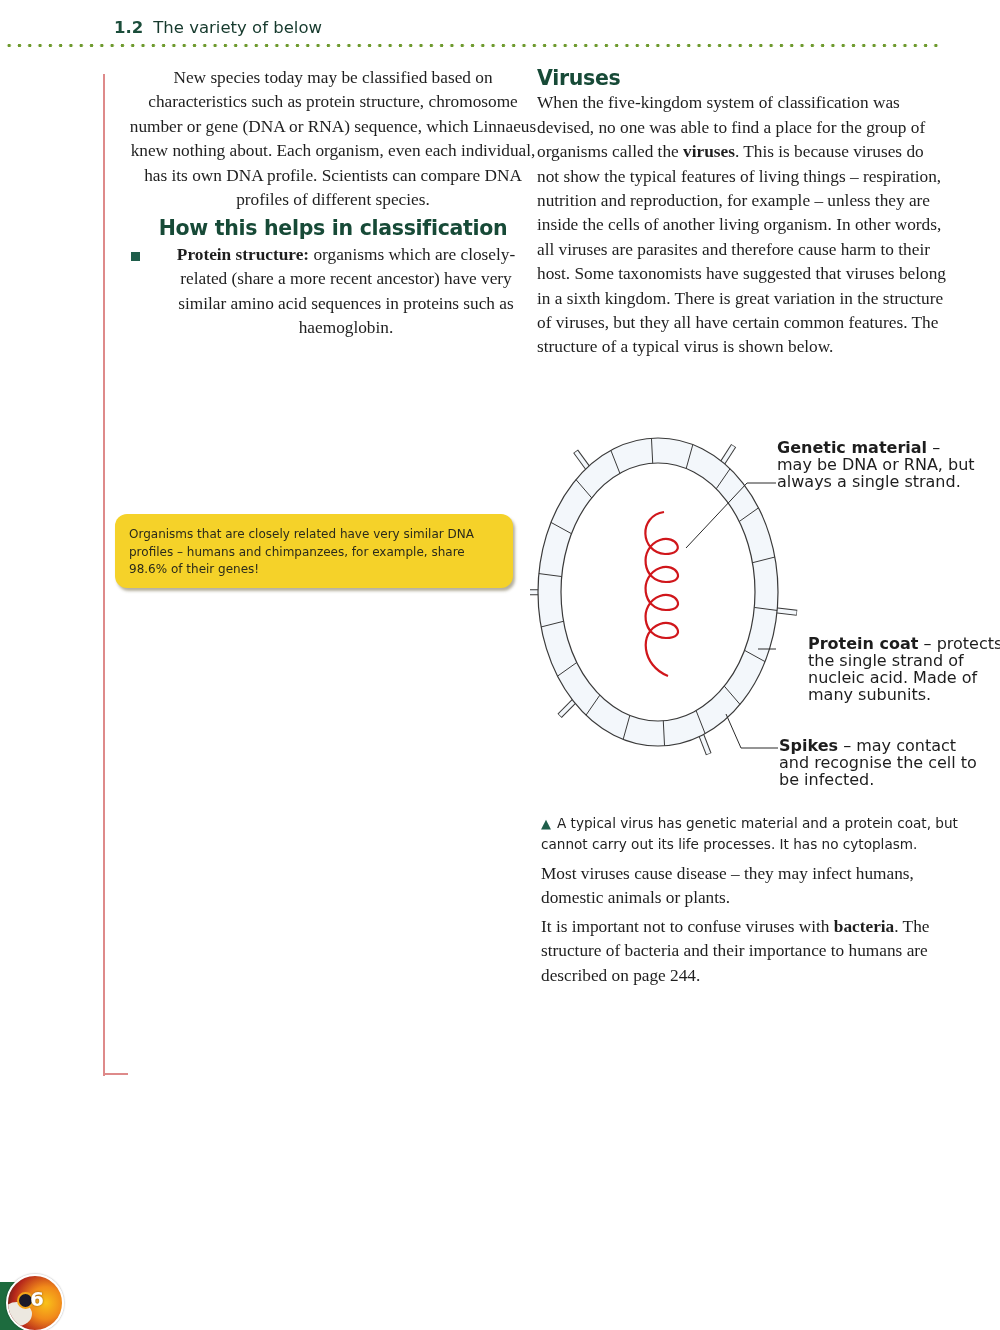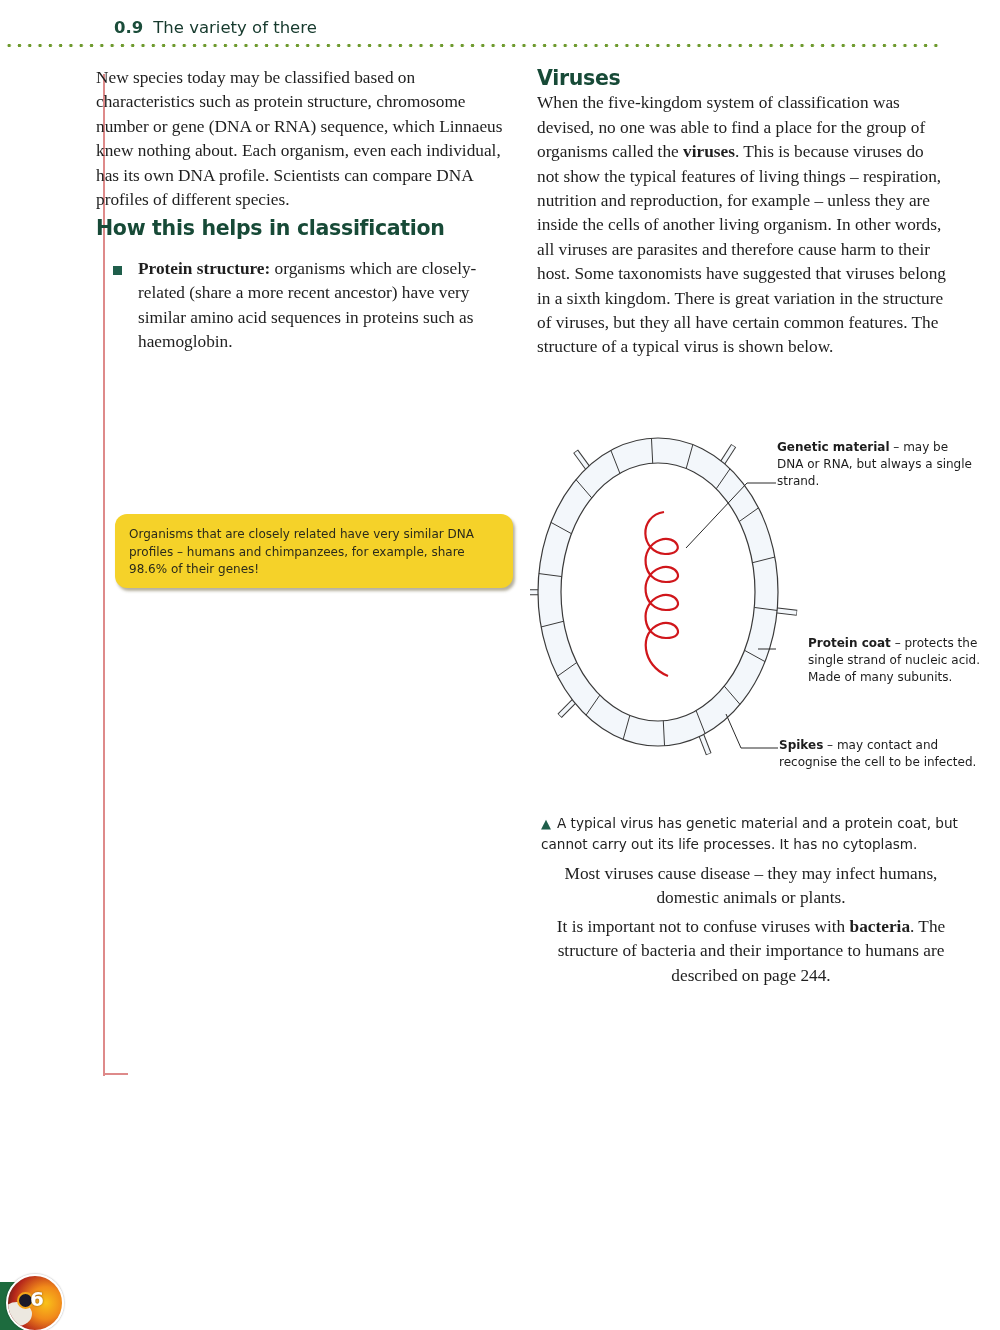--- a/index.html
+++ b/index.html
@@ -10,60 +10,60 @@
   #header .num { font-weight: bold; color: #1b4d3a; margin-right: 10px; }
   #dots { position: absolute; left: 4px; top: 43px; width: 936px; height: 5px;
           background-image: radial-gradient(circle, #6e9a2e 1.6px, transparent 2px);
           background-size: 10.3px 5px; background-repeat: repeat-x; }
 
   #redline-v { position: absolute; left: 103px; top: 74px; width: 2px; height: 1002px; background: #de8a8a; }
   #redline-h { position: absolute; left: 103px; top: 1073px; width: 25px; height: 2px; background: #de8a8a; }
 
   .col { position: absolute; font-size: 17.3px; line-height: 24.4px; }
   .col p { margin: 0; }
-  #left-col { left: 96px; top: 66px; width: 410px; }
+  #left-col { left: 128px; top: 66px; width: 410px; text-align: center; }
   #right-col { left: 537px; top: 66px; width: 410px; }
 
   h2 { font-family: "DejaVu Sans", sans-serif; color: #174a37; font-size: 20.5px; margin: 0; font-weight: bold; letter-spacing: -0.3px; }
   #h-classification { margin-top: 4px; margin-bottom: 2px; }
   #h-viruses { margin-bottom: 1px; }
 
-  ul.bullets { list-style: none; margin: 16px; padding: 0; }
+  ul.bullets { list-style: none; margin: 2px; padding: 0; }
   ul.bullets li { position: relative; padding-left: 26px; margin-bottom: 0px; }
   ul.bullets li .sq { position: absolute; left: 1px; top: 9px; width: 9px; height: 9px; background: #1f5e4b; }
 
   #callout { position: absolute; left: 115px; top: 514px; width: 398px; height: 74px; background: #f5d229;
              border-radius: 12px; box-shadow: 2px 3px 3px rgba(90,80,40,0.45);
              padding: 12px 14px; box-sizing: border-box;
              font-family: "DejaVu Sans", sans-serif; font-size: 12px; line-height: 17.5px; color: #2b2b1b; }
 
   #diagram { position: absolute; left: 530px; top: 430px; width: 450px; height: 370px; }
-  .label { position: absolute; font-family: "DejaVu Sans", sans-serif; font-size: 12px; line-height: 17px; color: #1d1d1d; }
+  .label { position: absolute; font-family: "DejaVu Sans", sans-serif; font-size: 16px; line-height: 17px; color: #1d1d1d; }
   #lbl-genetic { left: 777px; top: 439px; width: 200px; }
   #lbl-coat { left: 777px; top: 635px; width: 200px; margin-left: 31px; }
   #lbl-spikes { left: 779px; top: 737px; width: 200px; }
 
   #caption { position: absolute; left: 541px; top: 799px; width: 420px; font-family: "DejaVu Sans", sans-serif; font-size: 13.6px; line-height: 21px; color: #222; margin-top: 14px; }
   #caption .tri { color: #1f5e4b; margin-right: 6px; font-size: 13px; }
 
   #right-lower { left: 541px; top: 862px; width: 420px; }
-  #right-lower p { margin-bottom: 4px; text-align: center; }
+  #right-lower p { margin-bottom: 4px; }
   #green-block { position: absolute; left: 0; top: 1282px; width: 45px; height: 48px; background: #1d6b3e; }
   #badge-circle { position: absolute; left: 6px; top: 1274px; width: 54px; height: 54px; border-radius: 50%;
                   background: radial-gradient(circle at 70% 50%, #f9c21a 0%, #f18a1a 35%, #b5261b 70%, #2a1b14 100%);
                   border: 2px solid #ffffff; box-shadow: 0 0 2px rgba(0,0,0,0.4); overflow: hidden; }
   #badge-eye { position: absolute; left: 9px; top: 16px; width: 13px; height: 13px; border-radius: 50%; background: #1a1a2a; border: 2px solid #f3a51b; }
   #badge-face { position: absolute; left: -6px; top: 26px; width: 30px; height: 24px; border-radius: 50%; background: #ece8e0; }
   #page-number { position: absolute; left: 22px; top: 11px; font-family: "DejaVu Sans", sans-serif; font-weight: bold; color: #ffffff; font-size: 20px; text-shadow: 0 0 2px rgba(0,0,0,0.5); }
 </style>
 </head>
 <body>
 
 <div id="header">
-  <span class="num">0.9</span><span>The variety of there</span>
+  <span class="num">1.2</span><span>The variety of below</span>
 </div>
 <div id="dots"></div>
 
 <div id="redline-v"></div>
 <div id="redline-h"></div>
 
 <div id="left-col" class="col serif">
   <p>New species today may be classified based on characteristics such as protein structure, chromosome number or gene (DNA or RNA) sequence, which Linnaeus knew nothing about. Each organism, even each individual, has its own DNA profile. Scientists can compare DNA profiles of different species.</p>
   <h2 id="h-classification">How this helps in classification</h2>
   <ul class="bullets">

